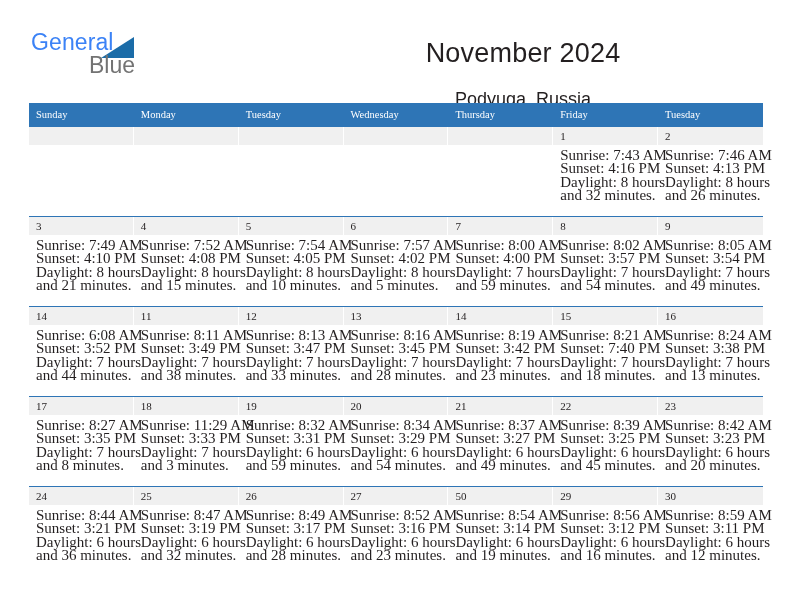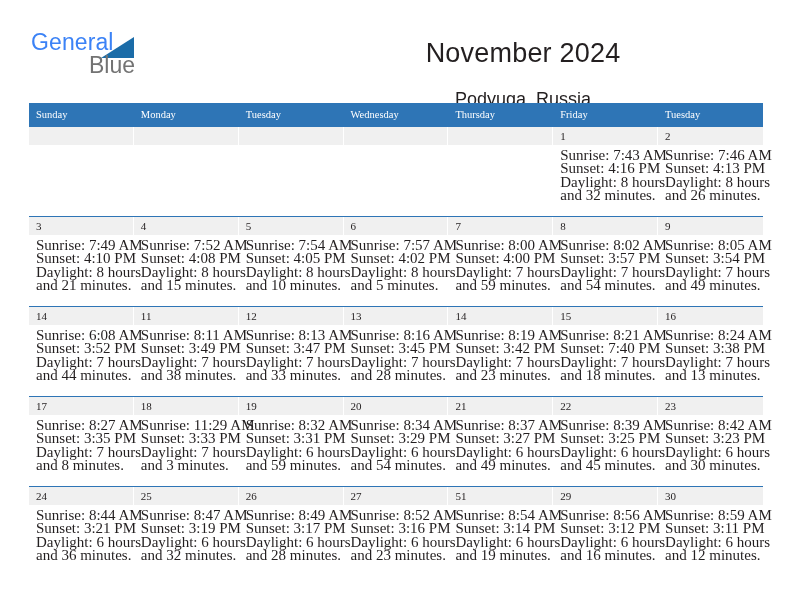--- a/index.html
+++ b/index.html
@@ -372,21 +372,21 @@
               <div>Daylight: 6 hours</div>
               <div>and 45 minutes.</div>
             </div>
           </td>
           <td class=" last-col">
             <div class="daynum-band">23</div>
             <div class="cell-body">
               <div>Sunrise: 8:42 AM</div>
               <div>Sunset: 3:23 PM</div>
               <div>Daylight: 6 hours</div>
-              <div>and 30 minutes.</div>
+              <div>and 20 minutes.</div>
             </div>
           </td>
         </tr>
         <tr class="week">
           <td>
             <div class="daynum-band">24</div>
             <div class="cell-body">
               <div>Sunrise: 8:44 AM</div>
               <div>Sunset: 3:21 PM</div>
               <div>Daylight: 6 hours</div>
@@ -414,21 +414,21 @@
           <td>
             <div class="daynum-band">27</div>
             <div class="cell-body">
               <div>Sunrise: 8:52 AM</div>
               <div>Sunset: 3:16 PM</div>
               <div>Daylight: 6 hours</div>
               <div>and 23 minutes.</div>
             </div>
           </td>
           <td>
-            <div class="daynum-band">51</div>
+            <div class="daynum-band">50</div>
             <div class="cell-body">
               <div>Sunrise: 8:54 AM</div>
               <div>Sunset: 3:14 PM</div>
               <div>Daylight: 6 hours</div>
               <div>and 19 minutes.</div>
             </div>
           </td>
           <td>
             <div class="daynum-band">29</div>
             <div class="cell-body">

